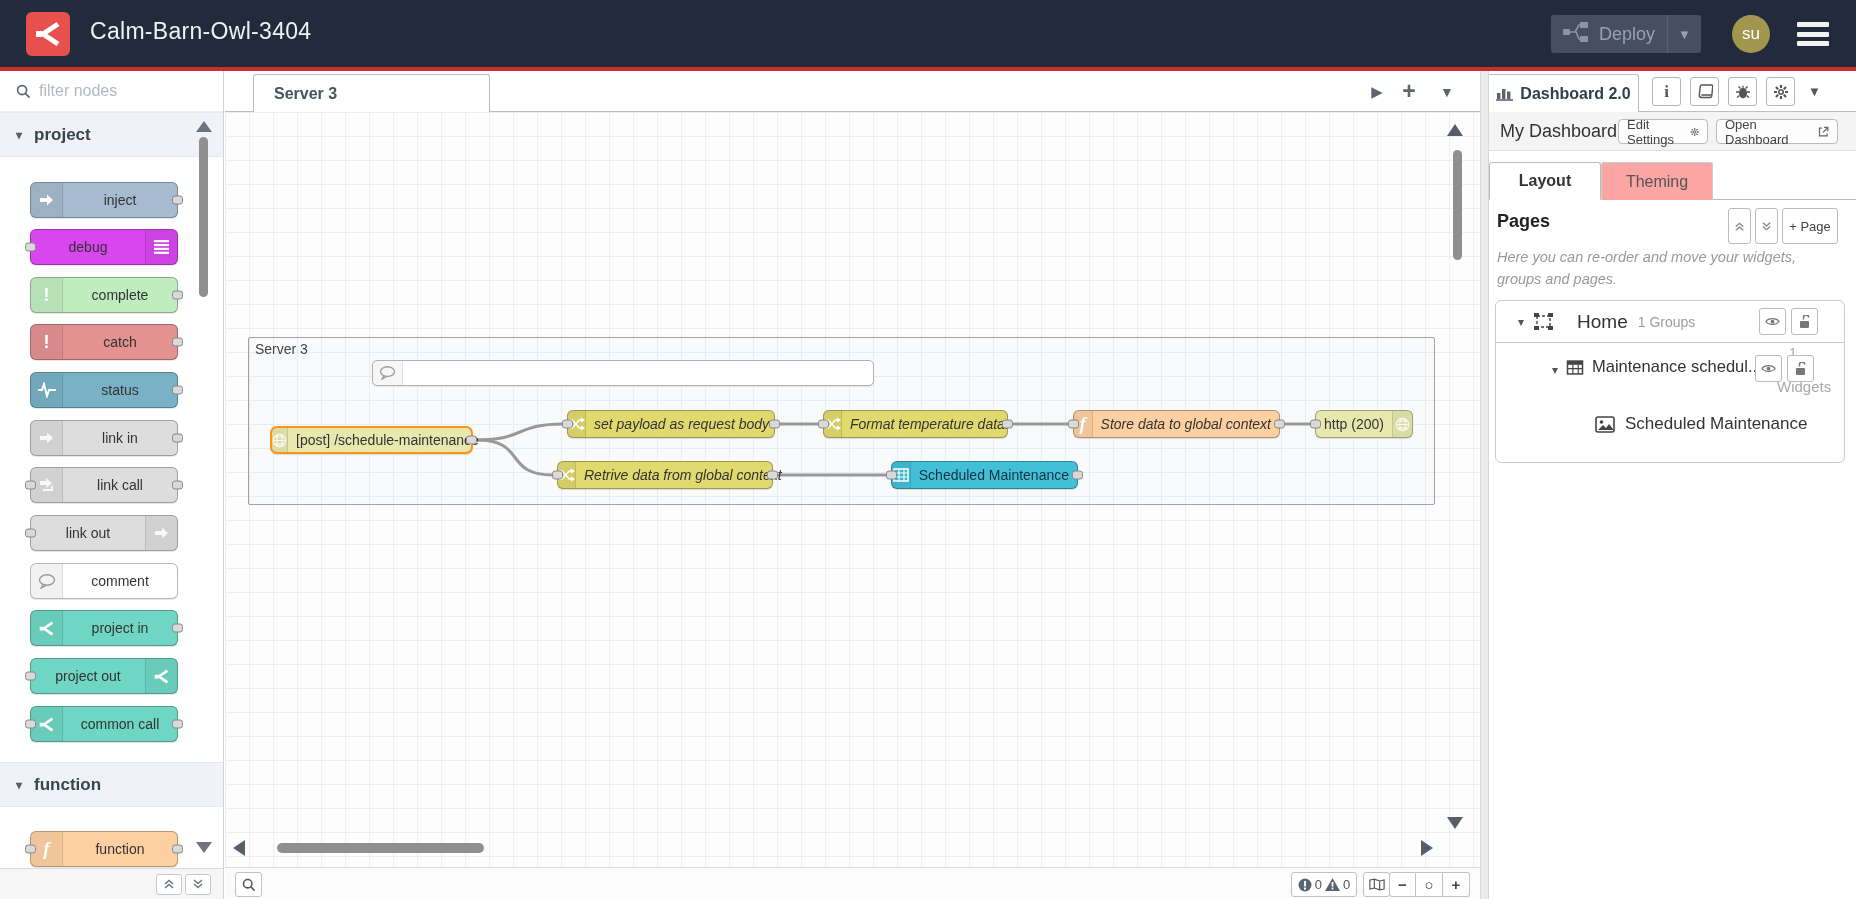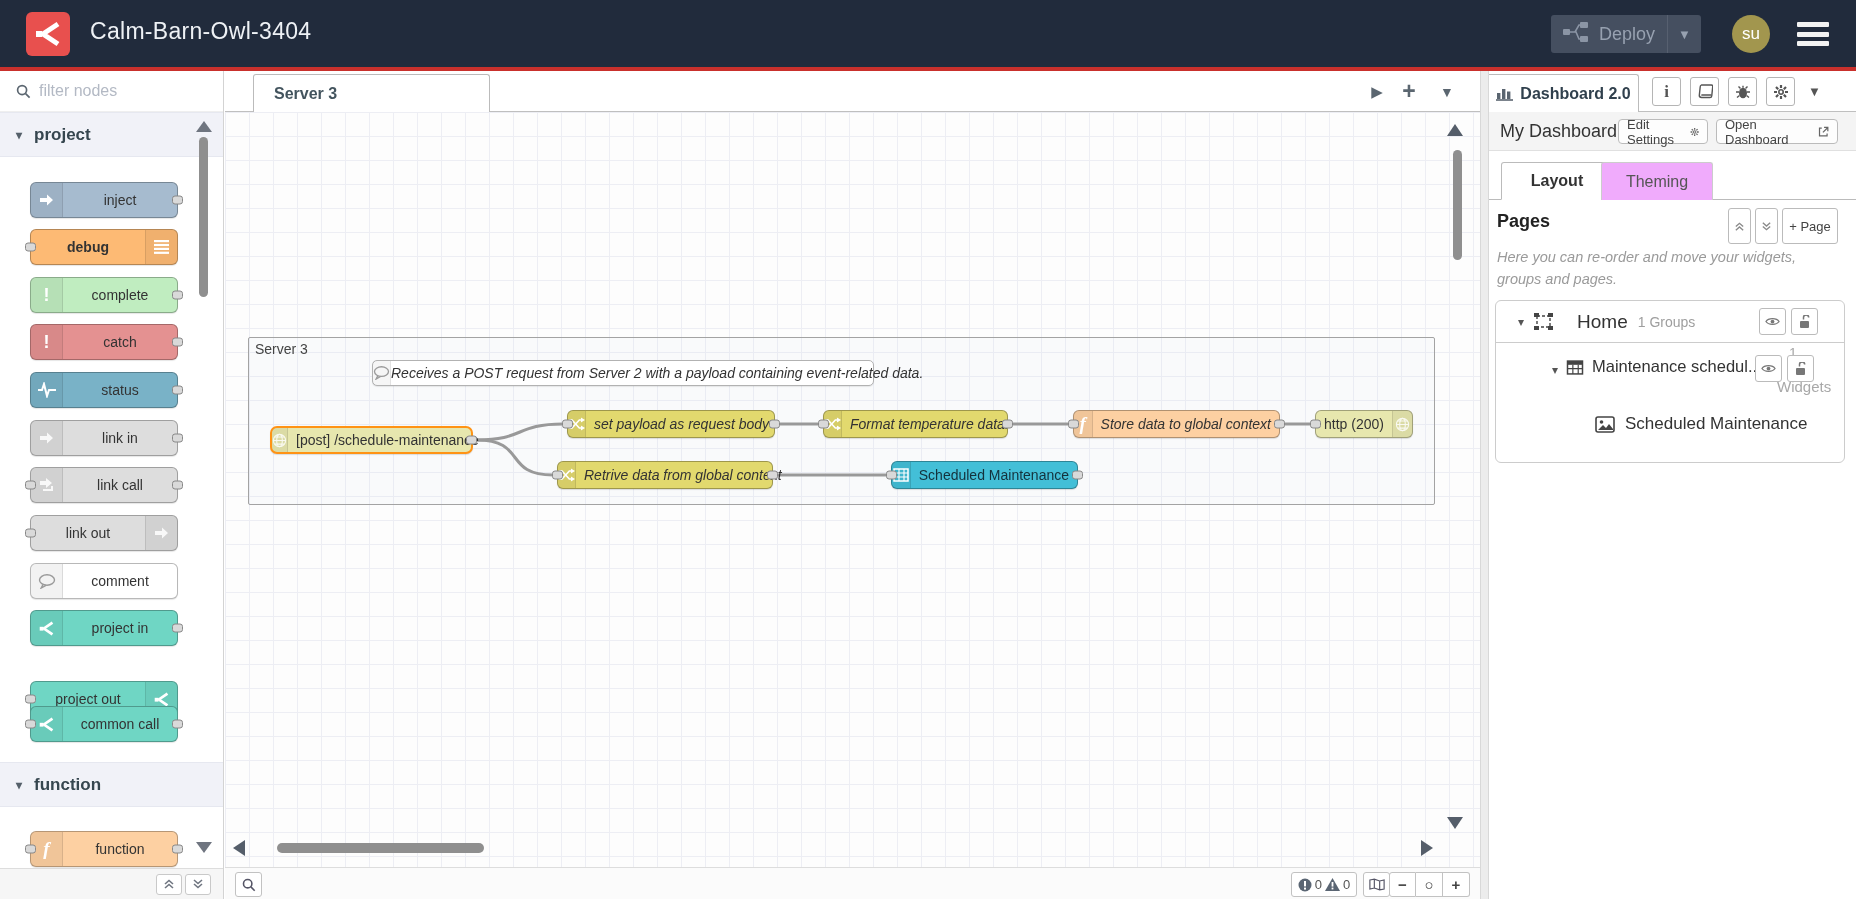--- a/index.html
+++ b/index.html
@@ -28,21 +28,21 @@
   #filter-input::placeholder { color:#b3b9c4; }
   .pal-section { position:absolute; left:0; width:223px; height:45px; background:#f1f2f8; border-top:1px solid #e6e8f0; border-bottom:1px solid #e6e8f0; display:flex; align-items:center; color:#36464f; font-weight:bold; font-size:17px; }
   .pal-section .chev { margin:0 12px 0 16px; color:#55606a; font-size:12px; }
   .pnode { position:absolute; left:30px; width:148px; height:36px; border-radius:6px; border:1px solid rgba(0,0,0,0.28); display:flex; align-items:center; font-size:14px; color:#333; box-shadow:0 1px 1px rgba(0,0,0,0.10); }
   .pn-icon { width:32px; align-self:stretch; display:flex; align-items:center; justify-content:center; background:rgba(0,0,0,0.05); border-right:1px solid rgba(0,0,0,0.10); border-radius:5px 0 0 5px; }
   .pnode.flip { flex-direction:row-reverse; }
   .pnode.flip .pn-icon { border-right:none; border-left:1px solid rgba(0,0,0,0.10); border-radius:0 5px 5px 0; }
   .pn-label { flex:1; text-align:center; }
   .port { position:absolute; width:11px; height:9px; background:#d9d9d9; border:1px solid #888; border-radius:3px; top:50%; transform:translateY(-50%); }
   .port-r { right:-6px; } .port-l { left:-6px; }
-  .c-inject{background:#a6bbcf;} .c-debug{background:#fdba74;font-weight:bold;} .c-complete{background:#c0edc0;}
+  .c-inject{background:#a6bbcf;} .c-debug{background:#d946ef;} .c-complete{background:#c0edc0;}
   .c-catch{background:#e49191;} .c-status{background:#79b2c7;} .c-link{background:#dddddd;}
   .c-comment{background:#ffffff;} .c-project{background:#6fd6c4;} .c-function{background:#fdd0a2;}
   #pal-scroll-up, #pal-scroll-down { position:absolute; left:196px; width:0; height:0; border-left:8px solid transparent; border-right:8px solid transparent; }
   #pal-scroll-up { top:50px; border-bottom:11px solid #6f7580; }
   #pal-scroll-down { top:771px; border-top:11px solid #6f7580; }
   #pal-thumb { position:absolute; left:199px; top:66px; width:9px; height:160px; background:#8f8f8f; border-radius:5px; }
   #pal-footer { position:absolute; left:0; top:797px; width:223px; height:31px; background:#f6f6f6; border-top:1px solid #ddd; display:flex; align-items:center; justify-content:flex-end; gap:3px; padding-right:12px; }
   .pf-btn { width:26px; height:21px; background:#fff; border:1px solid #c9c9c9; border-radius:3px; display:flex; align-items:center; justify-content:center; }
 
   
@@ -93,22 +93,22 @@
   #sidebar { position:absolute; left:1489px; top:71px; width:367px; height:828px; background:#fff; }
   #sb-tabrow { position:absolute; left:0; top:0; width:367px; height:41px; border-bottom:1px solid #bfbfbf; background:#fff; }
   #sb-tab { position:absolute; left:0; top:3px; width:150px; height:38px; background:#fff; border:1px solid #bbb; border-bottom:none; border-left:none; border-radius:0 3px 0 0; display:flex; align-items:center; justify-content:center; gap:7px; font-size:16px; font-weight:bold; color:#30404d; }
   .sb-toolbtn { position:absolute; top:6px; width:29px; height:29px; background:#fff; border:1px solid #b5b5b5; border-radius:3px; display:flex; align-items:center; justify-content:center; color:#555; }
   #sb-caret { position:absolute; left:319px; top:13px; color:#555; font-size:13px; }
   #sb-dashrow { position:absolute; left:0; top:41px; width:367px; height:39px; background:#f4f4f4; border-bottom:1px solid #e0e0e0; }
   #sb-dashname { position:absolute; left:11px; top:9px; font-size:18px; color:#333; }
   .sb-smallbtn { position:absolute; top:7px; height:25px; background:#fdfdfd; border:1px solid #bbb; border-radius:4px; display:flex; align-items:center; justify-content:center; gap:6px; font-size:13px; color:#444; padding:0 8px; }
   #sb-tabs2 { position:absolute; left:0; top:91px; width:367px; height:38px; border-bottom:1px solid #bbb; }
   .sb2-tab { position:absolute; top:0; height:38px; width:112px; display:flex; align-items:center; justify-content:center; font-size:16px; }
-  #sb2-layout { left:0; background:#fff; border:1px solid #bbb; border-bottom:1px solid #fff; font-weight:bold; color:#333; border-radius:3px 3px 0 0;margin-left:12px; }
-  #sb2-theming { left:112px; background:#f0abfc; border:1px solid #ccc; border-bottom:none; color:#555; border-radius:3px 3px 0 0; }
+  #sb2-layout { left:0; background:#fff; border:1px solid #bbb; border-bottom:1px solid #fff; font-weight:bold; color:#333; border-radius:3px 3px 0 0; }
+  #sb2-theming { left:112px; background:#fca5a5; border:1px solid #ccc; border-bottom:none; color:#555; border-radius:3px 3px 0 0; }
   #sb-pages-title { position:absolute; left:8px; top:140px; font-size:18px; font-weight:bold; color:#222; }
   .sb-pagebtn { position:absolute; top:137px; height:36px; background:#fff; border:1px solid #bbb; border-radius:3px; display:flex; align-items:center; justify-content:center; color:#555; }
   #sb-help { position:absolute; left:8px; top:175px; width:345px; font-size:14.5px; font-style:italic; color:#9a9a9a; line-height:1.55; }
   #sb-tree { position:absolute; left:6px; top:229px; width:350px; height:163px; border:1px solid #ccc; border-radius:6px; background:#fff; }
   #tree-row1 { position:relative; height:42px; border-bottom:1px solid #ccc; display:flex; align-items:center; }
   #tree-row1 .chev { margin-left:22px; color:#555; font-size:12px; }
   #tree-row1 .lbl { margin-left:24px; font-size:19px; color:#333; }
   #tree-row1 .meta { margin-left:10px; font-size:14px; color:#9e9e9e; }
   .tree-btn { width:27px; height:27px; background:#fff; border:1px solid #bbb; border-radius:3px; display:flex; align-items:center; justify-content:center; color:#666; position:absolute; z-index:2; }
   #tree-row2 { position:relative; height:56px; }
@@ -269,21 +269,21 @@
       <span class="pn-icon">
           <svg width="17" height="17" viewBox="0 0 20 20">
             <path d="M17 3 L7 10 L17 17" stroke="#fff" stroke-width="3.2" fill="none"></path>
             <rect x="2" y="8" width="4.5" height="4.5" fill="#fff"></rect>
           </svg>
         </span>
       <span class="pn-label">project in</span>
       <span class="port port-r"></span>
     </div>
 
-    <div class="pnode c-project flip" style="top:610px">
+    <div class="pnode c-project flip" style="top:587px">
       <span class="pn-icon">
           <svg width="17" height="17" viewBox="0 0 20 20">
             <path d="M17 3 L7 10 L17 17" stroke="#fff" stroke-width="3.2" fill="none"></path>
             <rect x="2" y="8" width="4.5" height="4.5" fill="#fff"></rect>
           </svg>
         </span>
       <span class="pn-label">project out</span>
       <span class="port port-l"></span>
     </div>
 
@@ -356,21 +356,20 @@
       </g>
     </svg>
 
     <div id="comment-node">
       <span class="cm-icon">
           <svg width="17" height="14" viewBox="0 0 18 15">
             <ellipse cx="9" cy="6" rx="7.5" ry="5.2" fill="none" stroke="#9a9a9a" stroke-width="1.4"></ellipse>
             <path d="M5 10.5 L3.2 14 L8 11.3" fill="none" stroke="#9a9a9a" stroke-width="1.4"></path>
           </svg>
         </span>
-      <span class="cm-label">Receives a POST request from Server 2 with a payload containing event-related data.</span>
     </div>
 
     <div class="fnode selected" style="left:45px;top:314px;width:203px;background:#e7e7ae;">
       <span class="fn-icon">
           <svg width="15" height="15" viewBox="0 0 16 16" opacity="0.85">
             <g stroke="#fff" stroke-width="1.2" fill="none">
               <circle cx="8" cy="8" r="6.5"></circle>
               <ellipse cx="8" cy="8" rx="3" ry="6.5"></ellipse>
               <path d="M1.5 8 h13 M2.8 4.2 h10.4 M2.8 11.8 h10.4"></path>
             </g>

